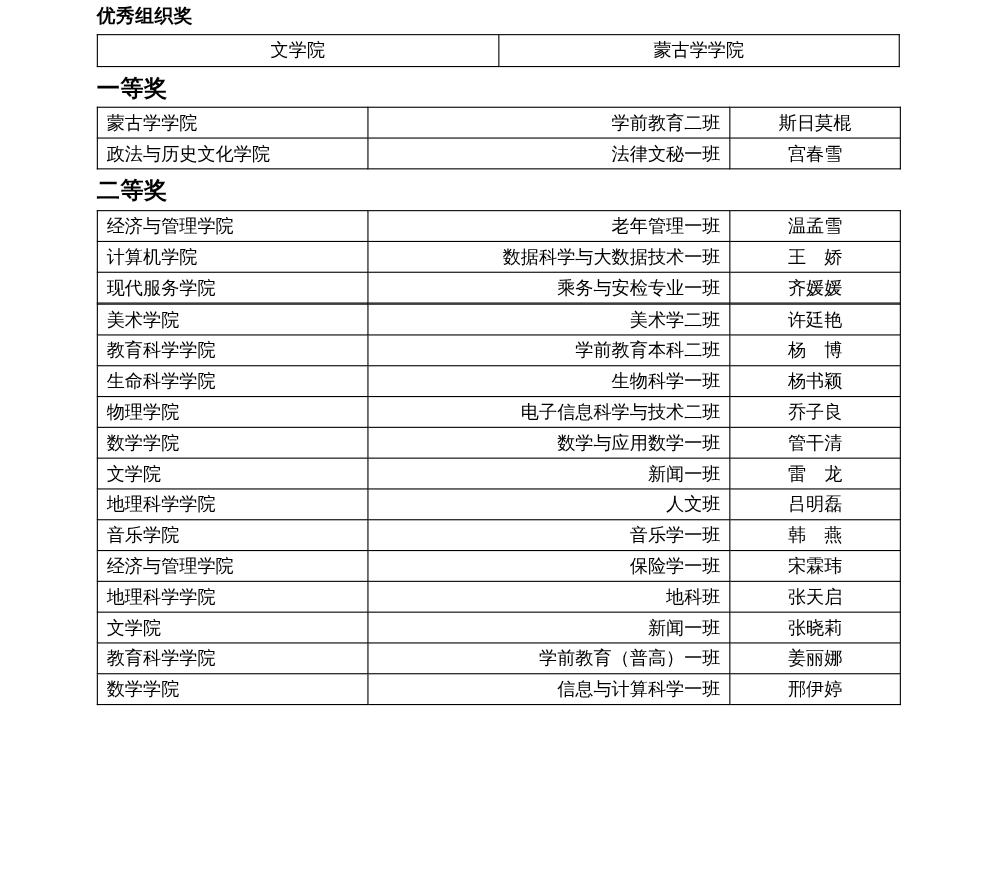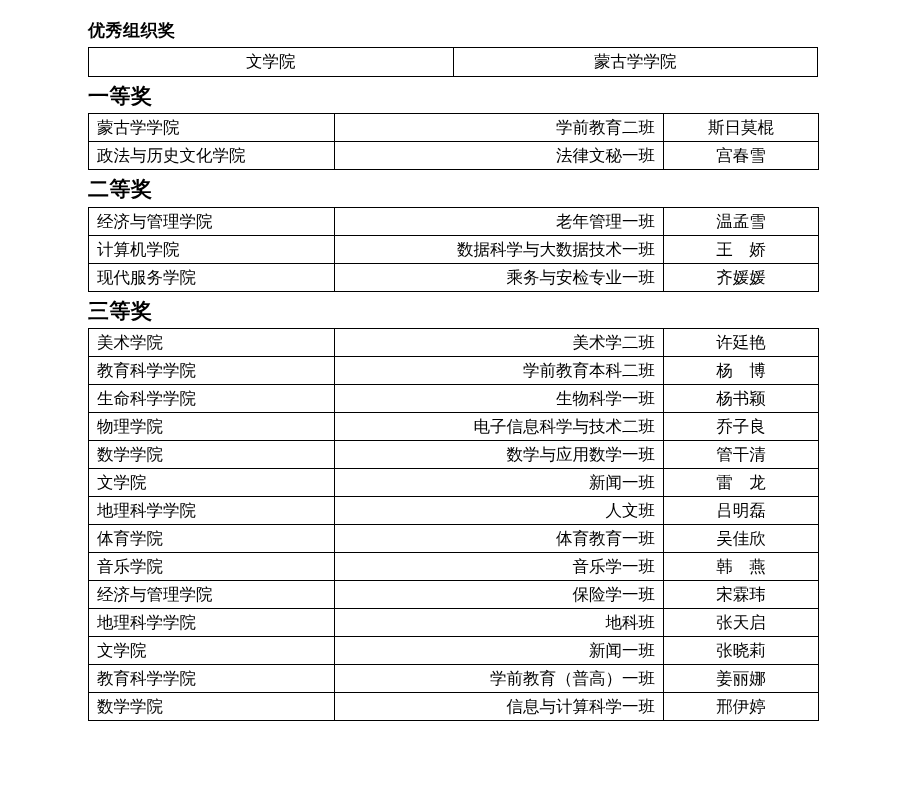--- a/index.html
+++ b/index.html
@@ -12,21 +12,21 @@
     height: 797px;
     font-family: "Liberation Serif", "DejaVu Serif", serif;
     color: #000000;
     overflow: hidden;
   }
   .page {
     position: relative;
     width: 724px;
     height: 797px;
     box-sizing: border-box;
-    padding: 20px 0 0 0;
+    padding: 4px 0 0 0;
   }
   .content {
     margin-left: 88px;
     width: 730px;
   }
   .section-title {
     font-size: 17px;
     font-weight: bold;
     line-height: 1.35;
     margin: 0 0 4px 0;
@@ -125,21 +125,20 @@
           <td class="name">王　娇</td>
         </tr>
         <tr>
           <td class="college">现代服务学院</td>
           <td class="cls">乘务与安检专业一班</td>
           <td class="name">齐媛媛</td>
         </tr>
       </tbody>
     </table>
 
-    <div class="sub-title">三等奖</div>
     <table class="award-table win-table">
       <colgroup>
         <col class="c-college">
           <col class="c-class">
           <col class="c-name">
       </colgroup>
       <tbody>
         <tr>
           <td class="college">美术学院</td>
           <td class="cls">美术学二班</td>
@@ -169,25 +168,20 @@
           <td class="college">文学院</td>
           <td class="cls">新闻一班</td>
           <td class="name">雷　龙</td>
         </tr>
         <tr>
           <td class="college">地理科学学院</td>
           <td class="cls">人文班</td>
           <td class="name">吕明磊</td>
         </tr>
         <tr>
-          <td class="college">体育学院</td>
-          <td class="cls">体育教育一班</td>
-          <td class="name">吴佳欣</td>
-        </tr>
-        <tr>
           <td class="college">音乐学院</td>
           <td class="cls">音乐学一班</td>
           <td class="name">韩　燕</td>
         </tr>
         <tr>
           <td class="college">经济与管理学院</td>
           <td class="cls">保险学一班</td>
           <td class="name">宋霖玮</td>
         </tr>
         <tr>

